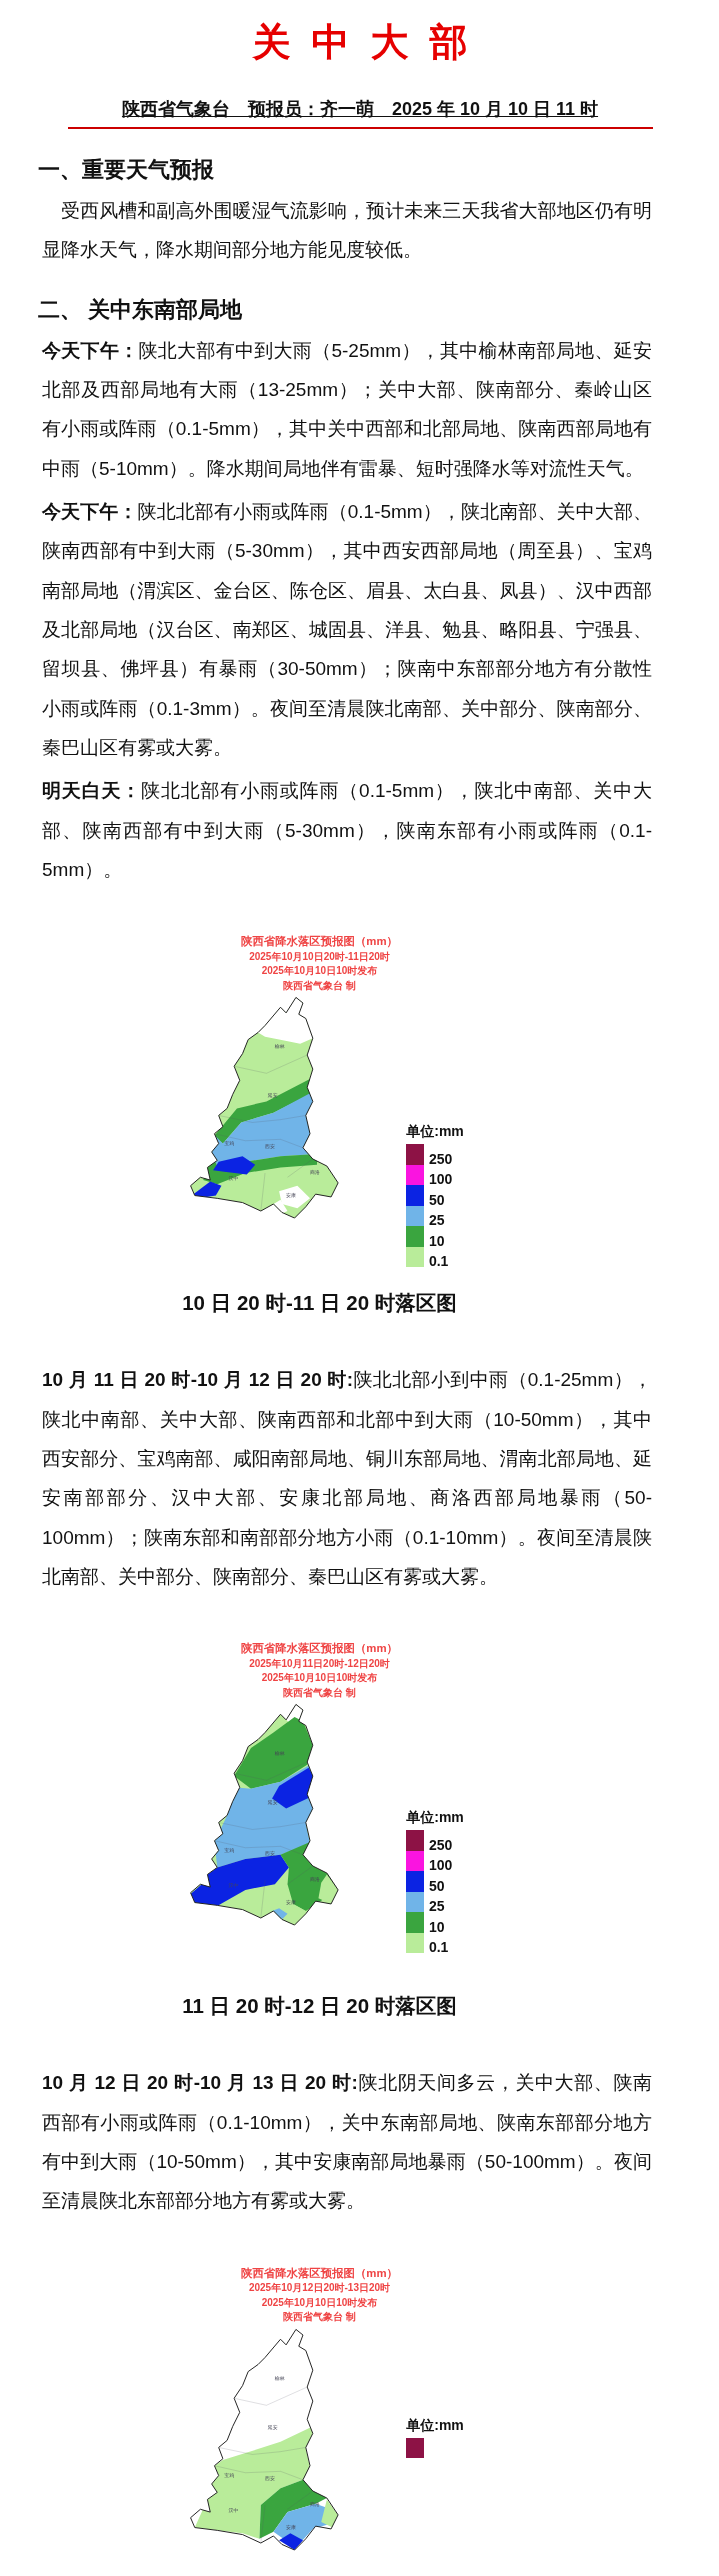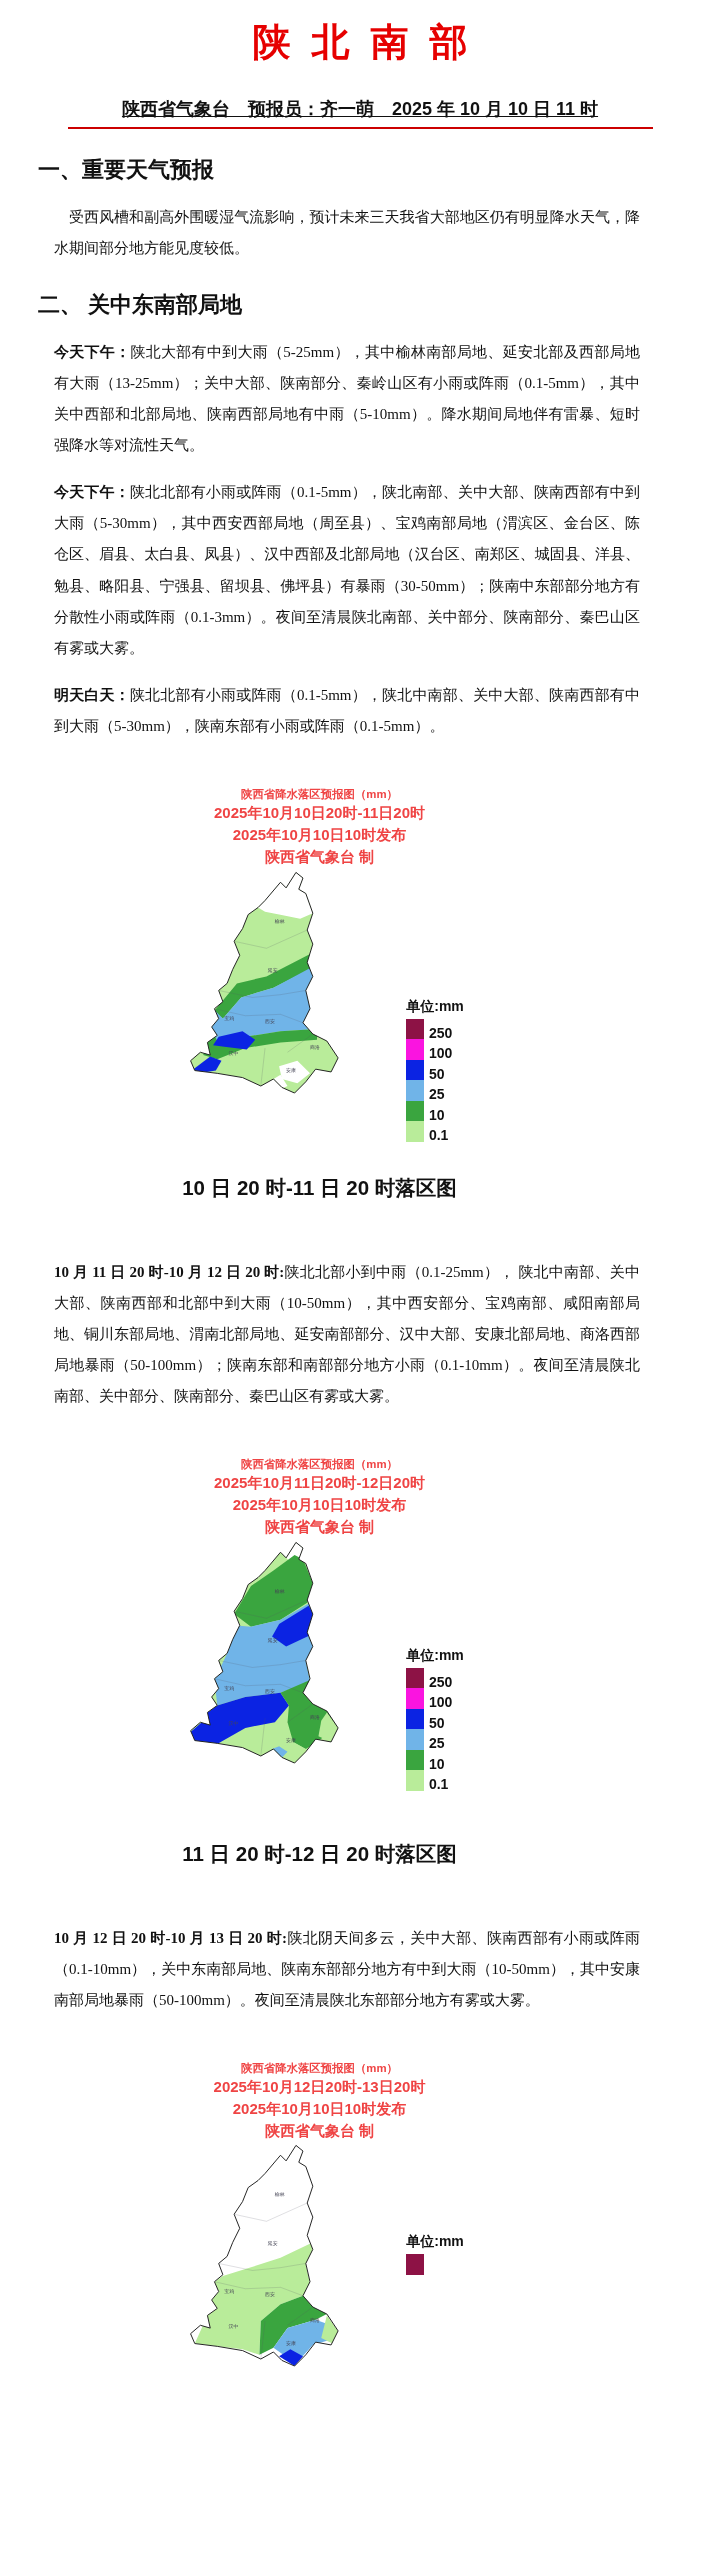--- a/index.html
+++ b/index.html
@@ -31,72 +31,71 @@
     white-space:nowrap;
     text-decoration:underline;
   }
 
   
   .content{padding:0 64px 0 38px;}
   h2.sec{
     font-size:22px;font-weight:800;margin:26px 0 4.5px 0;line-height:1.4;
   }
   p.body{
-    font-size:15px;
+    font-size:19px;
     font-weight:500;
     line-height:2.07;
     text-align:justify;
-    margin:16px;
-    font-family:Liberation Serif, serif;
+    margin:4px;
   }
   p.body.indent{text-indent:1em;}
   .lead{font-weight:800;}
 
   
   .map-fig{margin-top:44px;display:flex;flex-direction:column;align-items:center;}
   .map-titles{text-align:center;line-height:1.45;color:#ef4444;}
   .map-titles .t1{font-size:11.4px;font-weight:700;}
-  .map-titles .t2,.map-titles .t3,.map-titles .t4{font-size:15px;font-weight:600;}
+  .map-titles .t2,.map-titles .t3,.map-titles .t4{font-size:10px;font-weight:600;}
   .map-row{display:flex;align-items:flex-start;margin-top:3px;}
   .map-svg{display:block;}
   .legend{margin-left:20px;font-size:14px;color:#111;}
   .legend .unit{font-weight:700;margin-bottom:3px;}
   .seg-row{display:flex;align-items:center;height:20.5px;}
   .swatch{width:17.4px;height:20.5px;}
   .seg-label{margin-left:5.3px;transform:translateY(3.8px);font-weight:600;}
   .sw-250{background:#8d1245;}
   .sw-100{background:#fa14e0;}
   .sw-50{background:#0b23e3;}
   .sw-25{background:#70b4e8;}
   .sw-10{background:#3aa53f;}
   .sw-01{background:#b9ec9a;}
   .lg-off-1{margin-top:127px;}
   .lg-off-2{margin-top:106px;}
   .lg-off-3{margin-top:89px;}
   .map-caption{
-    font-size:20.5px;font-weight:800;text-align:left;margin-top:32px;
+    font-size:20.5px;font-weight:800;text-align:left;margin-top:22px;
   }
   .gap-after-map{height:27px;}
 
   
   .c-lgreen{fill:#b9ec9a;}
   .c-green{fill:#3aa53f;}
   .c-lblue{fill:#70b4e8;}
   .c-dblue{fill:#0b23e3;}
   .c-white{fill:#ffffff;}
   .outline{fill:none;stroke:#222;stroke-width:1.4;stroke-linejoin:round;}
   .county{fill:none;stroke:#556;stroke-width:0.5;opacity:.55;}
   .city-label{font-size:7px;fill:#445;font-family:"Liberation Sans",sans-serif;}
 </style>
 </head>
 <body>
 
 <div class="page">
 
-  <div class="doc-title">陕北南部</div>
+  <div class="doc-title">关中大部</div>
 
   <div class="doc-header">陕西省气象台　预报员：齐一萌　2025 年 10 月 10 日 11 时</div>
 
   <div class="content">
 
     <h2 class="sec">一、重要天气预报</h2>
     <p class="body indent">受西风槽和副高外围暖湿气流影响，预计未来三天我省大部地区仍有明显降水天气，降水期间部分地方能见度较低。</p>
 
     <h2 class="sec">二、 关中东南部局地</h2>
 

